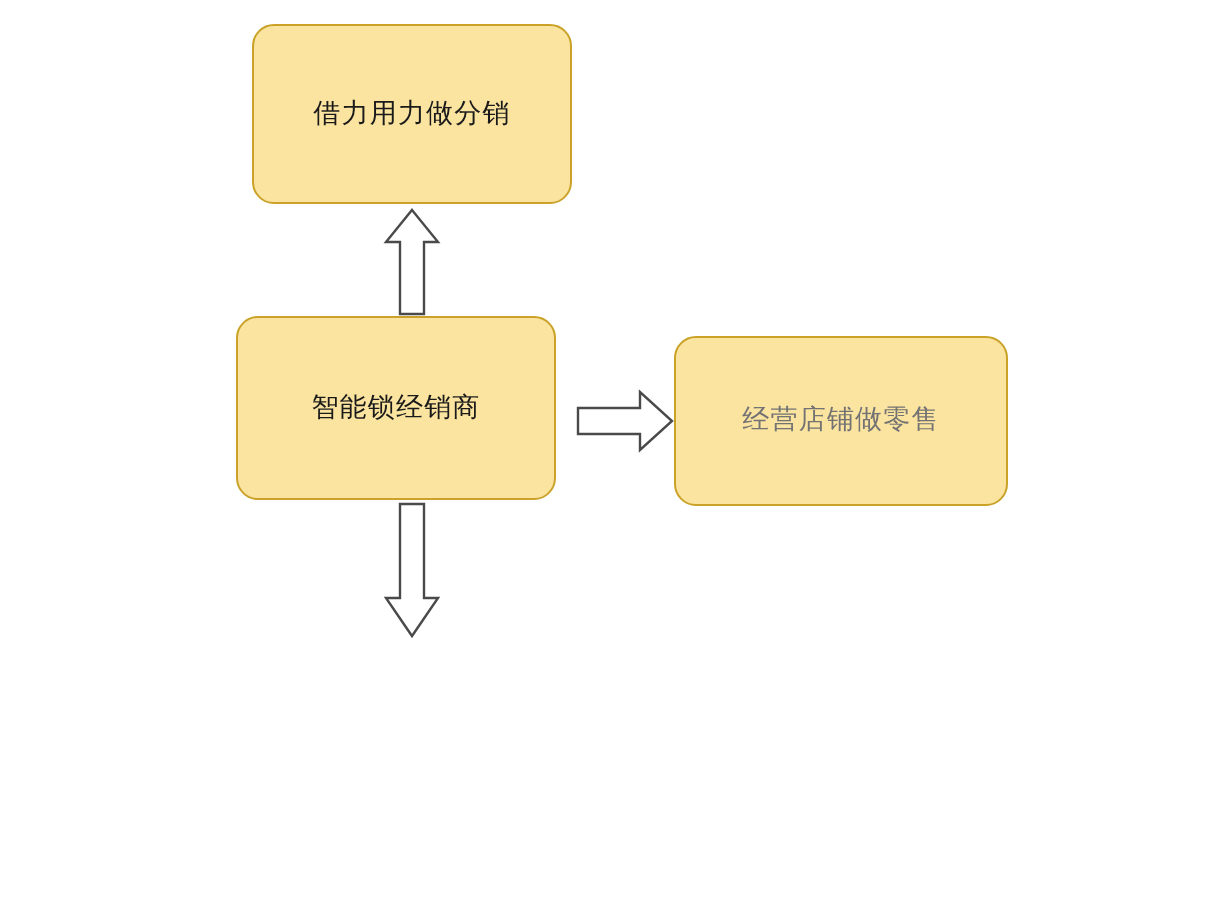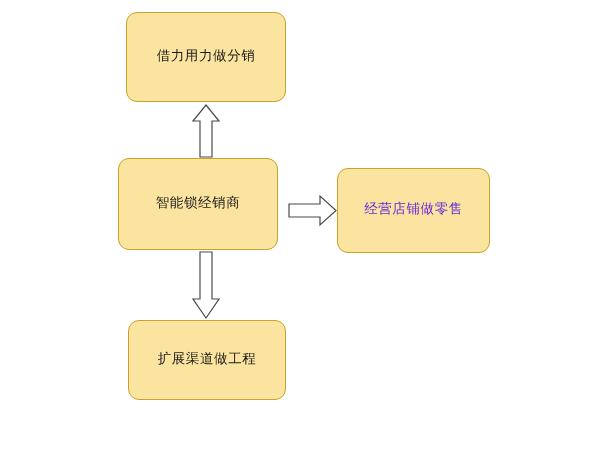--- a/index.html
+++ b/index.html
@@ -6,21 +6,21 @@
     margin: 0;
     padding: 0;
     background: #ffffff;
   }
   #canvas {
     position: relative;
     width: 614px;
     height: 456px;
     background: #ffffff;
     overflow: hidden;
-    font-family: Liberation Mono, monospace;
+    font-family: Liberation Serif, serif;
     border-radius: 12px;
   }
   .node {
     position: absolute;
     box-sizing: border-box;
     background: #fbe3a0;
     border: 1px solid #c9a227;
     border-radius: 11px;
     display: flex;
     align-items: center;
@@ -54,27 +54,24 @@
 <div id="canvas" style="background: rgb(255, 255, 255);">
 
   <div class="node" id="node-top" style="left: 126px; top: 12px; width: 160px; height: 90px; background: rgb(251, 227, 160); border-color: rgb(201, 162, 39); color: rgb(26, 26, 26);">
     <span class="node-label">借力用力做分销</span>
   </div>
 
   <div class="node" id="node-center" style="left: 118px; top: 158px; width: 160px; height: 92px; background: rgb(251, 227, 160); border-color: rgb(201, 162, 39); color: rgb(26, 26, 26);">
     <span class="node-label">智能锁经销商</span>
   </div>
 
-  <div class="node" id="node-right" style="left: 337px; top: 168px; width: 153px; height: 85px; background: rgb(251, 227, 160); border-color: rgb(201, 162, 39); color: #6d28d9;">
+  <div class="node" id="node-right" style="left: 337px; top: 168px; width: 167px; height: 85px; background: rgb(251, 227, 160); border-color: rgb(201, 162, 39); color: #737373;">
     <span class="node-label">经营店铺做零售</span>
   </div>
 
-  <div class="node" id="node-bottom" style="left: 128px; top: 320px; width: 158px; height: 80px; background: rgb(251, 227, 160); border-color: rgb(201, 162, 39); color: rgb(26, 26, 26);">
-    <span class="node-label">扩展渠道做工程</span>
-  </div>
 
   <div class="arrow" id="arrow-up" style="left: 192px; top: 104px; width: 28px; height: 54px;">
     <svg id="svg-arrow-up" viewBox="0 0 28 54" width="28" height="54" preserveAspectRatio="none">
       <polygon class="arrow-shape" points="14,1 27,17 20,17 20,53 8,53 8,17 1,17" style="fill: rgb(255, 255, 255); stroke: rgb(74, 74, 74);"></polygon>
     </svg>
   </div>
 
   <div class="arrow" id="arrow-right" style="left: 288px; top: 195px; width: 49px; height: 31px;">
     <svg id="svg-arrow-right" viewBox="0 0 49 31" width="49" height="31" preserveAspectRatio="none">
       <polygon class="arrow-shape" points="1,9 32,9 32,1 48,15.5 32,30 32,22 1,22" style="fill: rgb(255, 255, 255); stroke: rgb(74, 74, 74);"></polygon>

